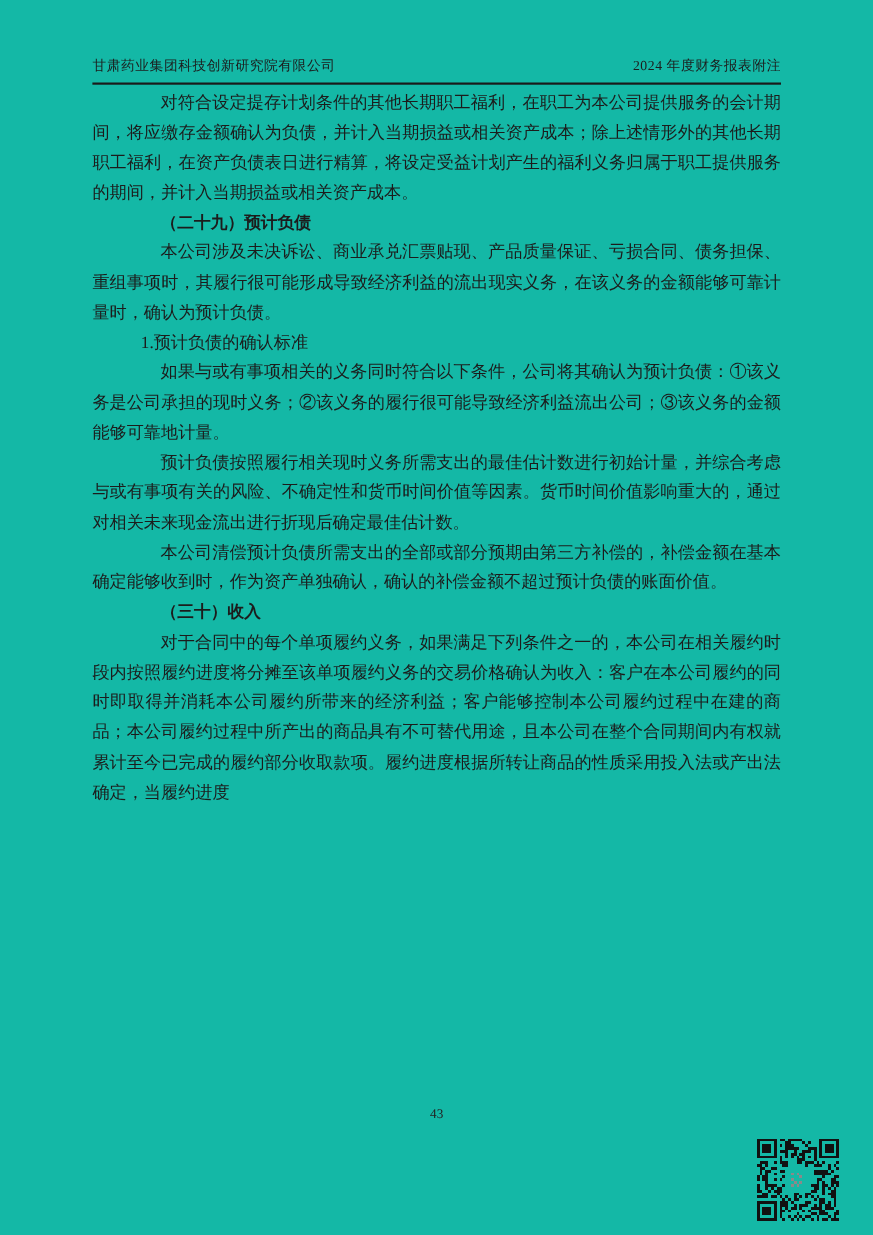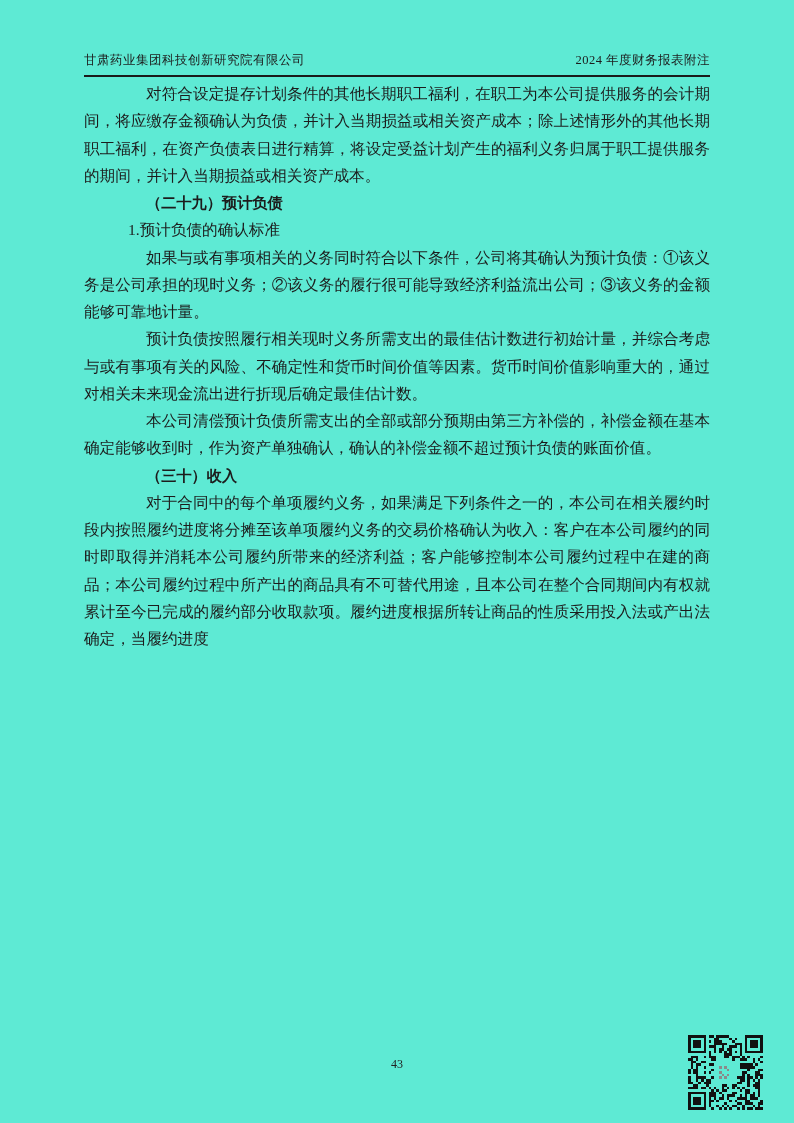--- a/index.html
+++ b/index.html
@@ -6,21 +6,21 @@
   body{
     width:794px;height:1123px;
     background:#ffffff;
     position:relative;
     font-family:"Liberation Serif","DejaVu Serif",serif;
     color:#1c1c1c;
     overflow:hidden;
   }
   .page{
     position:absolute;inset:0;
-    background:#5eead4;
+    background:#14b8a6;
   }
   
   .header{
     position:absolute;
     left:84px;top:52px;width:626px;
     display:flex;justify-content:space-between;align-items:baseline;
     font-size:12.5px;line-height:16px;
     padding-bottom:7px;
     border-bottom:2px solid #1a1a1a;
   }
@@ -35,21 +35,21 @@
     text-align:justify;
   }
   .blk{margin:0;}
   .blk.para{text-indent:62px;}
   .blk.heading{text-indent:62px;font-weight:700;font-family:Liberation Serif, serif;font-size:15.2px;}
   .blk.item{text-indent:44px;}
   .blk.item.item-2{text-indent:53px;}
   
   .footer-pagenum{
     position:absolute;
-    left:0;right:0;top:1056px;
+    left:0;right:0;top:1004px;
     text-align:center;
     font-size:12px;line-height:16px;
     color:#222;
   }
   
   .qr{
     position:absolute;
     left:688px;top:1035px;
     width:75px;height:75px;
   }
@@ -61,20 +61,21 @@
 <div class="page">
 
   <div class="header">
     <span class="company">甘肃药业集团科技创新研究院有限公司</span>
     <span class="doctitle">2024 年度财务报表附注</span>
   </div>
 
   <div class="content">
     <p class="blk para">对符合设定提存计划条件的其他长期职工福利，在职工为本公司提供服务的会计期间，将应缴存金额确认为负债，并计入当期损益或相关资产成本；除上述情形外的其他长期职工福利，在资产负债表日进行精算，将设定受益计划产生的福利义务归属于职工提供服务的期间，并计入当期损益或相关资产成本。</p>
     <p class="blk heading">（二十九）预计负债</p>
+    <p class="blk para">本公司涉及未决诉讼、商业承兑汇票贴现、产品质量保证、亏损合同、债务担保、重组事项时，其履行很可能形成导致经济利益的流出现实义务，在该义务的金额能够可靠计量时，确认为预计负债。</p>
     <p class="blk item item-1">1.预计负债的确认标准</p>
     <p class="blk para">如果与或有事项相关的义务同时符合以下条件，公司将其确认为预计负债：①该义务是公司承担的现时义务；②该义务的履行很可能导致经济利益流出公司；③该义务的金额能够可靠地计量。</p>
     <p class="blk para">预计负债按照履行相关现时义务所需支出的最佳估计数进行初始计量，并综合考虑与或有事项有关的风险、不确定性和货币时间价值等因素。货币时间价值影响重大的，通过对相关未来现金流出进行折现后确定最佳估计数。</p>
     <p class="blk para">本公司清偿预计负债所需支出的全部或部分预期由第三方补偿的，补偿金额在基本确定能够收到时，作为资产单独确认，确认的补偿金额不超过预计负债的账面价值。</p>
     <p class="blk heading">（三十）收入</p>
     <p class="blk para">对于合同中的每个单项履约义务，如果满足下列条件之一的，本公司在相关履约时段内按照履约进度将分摊至该单项履约义务的交易价格确认为收入：客户在本公司履约的同时即取得并消耗本公司履约所带来的经济利益；客户能够控制本公司履约过程中在建的商品；本公司履约过程中所产出的商品具有不可替代用途，且本公司在整个合同期间内有权就累计至今已完成的履约部分收取款项。履约进度根据所转让商品的性质采用投入法或产出法确定，当履约进度</p>
   </div>
 
   <div class="footer-pagenum">43</div>
 

